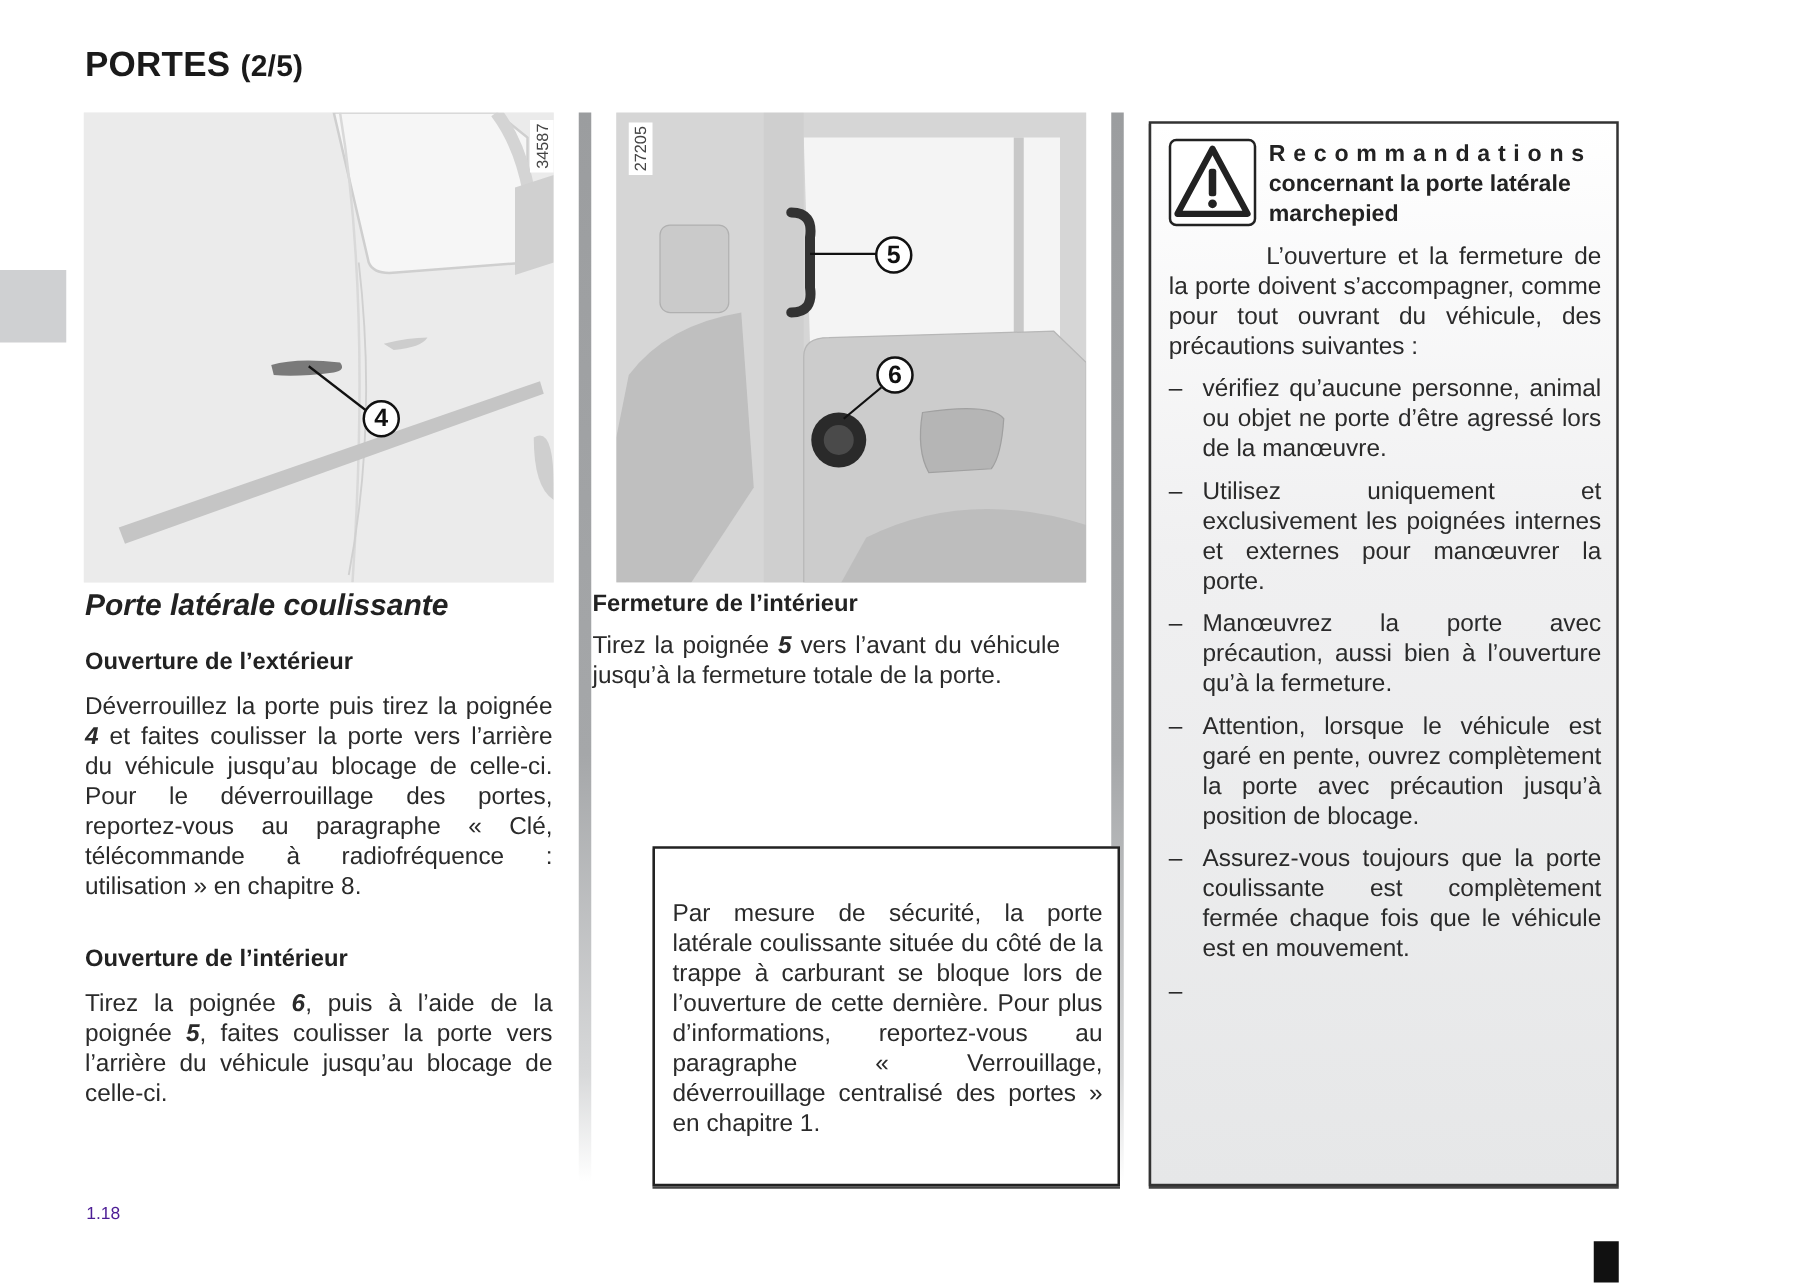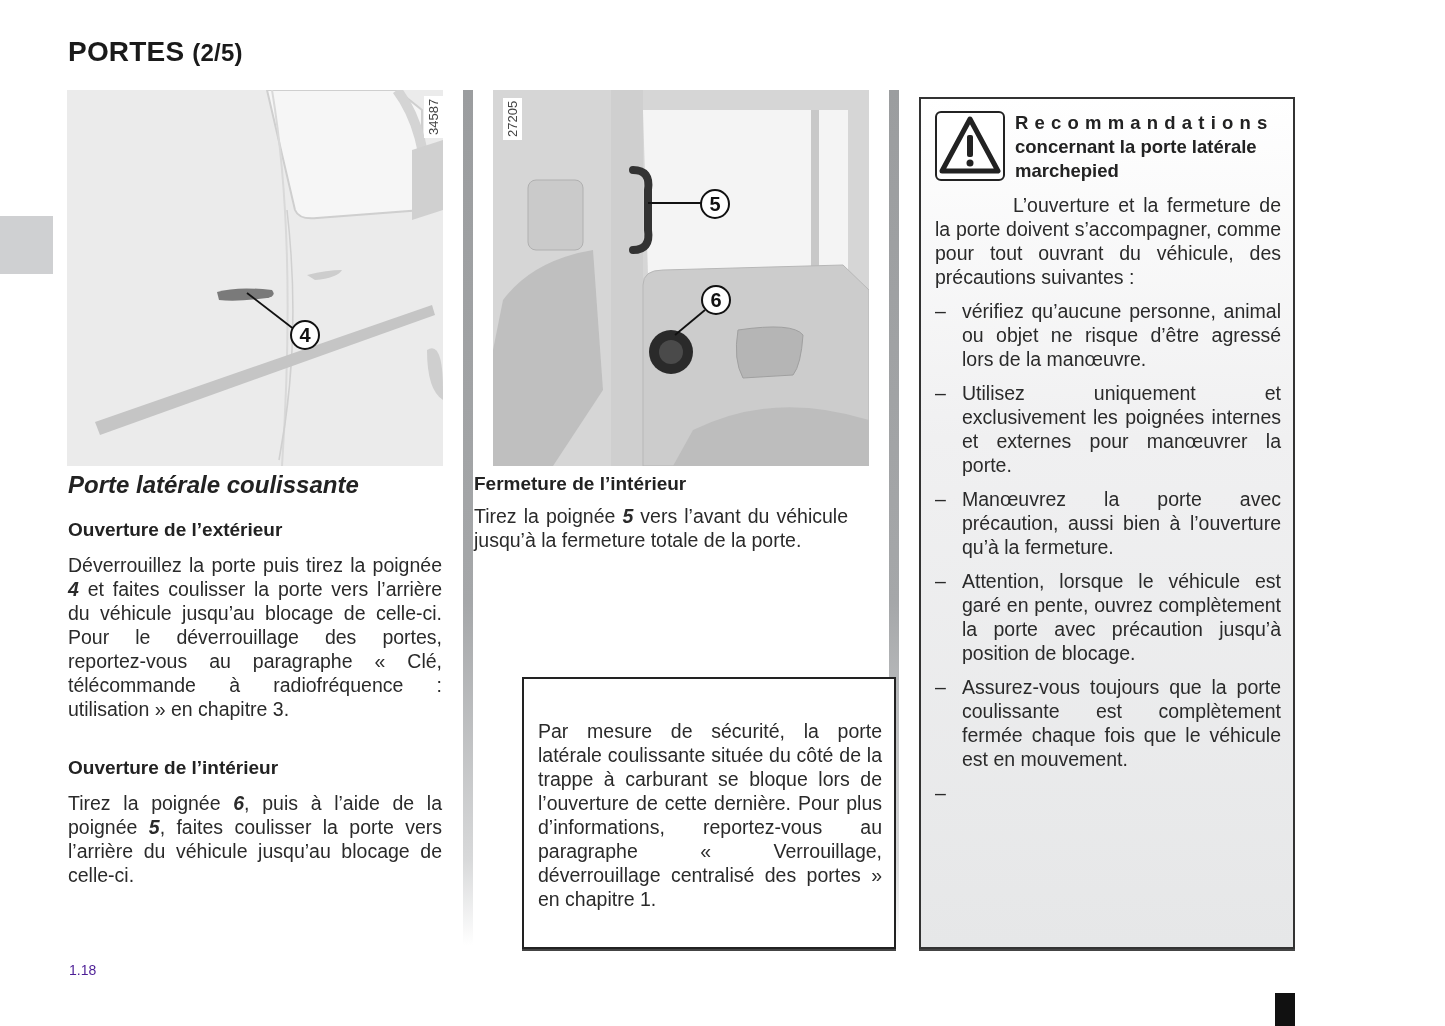--- a/index.html
+++ b/index.html
@@ -94,21 +94,21 @@
     <line x1="182" y1="245" x2="212" y2="220" stroke="#111" stroke-width="1.8"></line>
   </svg>
   <div class="ref-label" style="left:10px; top:50px;">27205</div>
   <div class="callout" style="left:207px; top:99px;">5</div>
   <div class="callout" style="left:208px; top:195px;">6</div>
 </div>
 
 <div id="col1" class="abs" style="top:471px;">
   <div class="h2">Porte latérale coulissante</div>
   <div class="h3" style="margin-top:20px;">Ouverture de l’extérieur</div>
-  <div class="para" style="margin-top:12px;"><span>Déverrouillez la porte puis tirez la poignée </span><b>4</b><span> et faites coulisser la porte vers l’arrière du véhicule jusqu’au blocage de celle-ci. Pour le déverrouillage des portes, reportez-vous au paragraphe « Clé, télécommande à radiofréquence : utilisation » en chapitre 3.</span></div>
+  <div class="para" style="margin-top:12px;"><span>Déverrouillez la porte puis tirez la poignée </span><b>4</b><span> et faites coulisser la porte vers l’arrière du véhicule jusqu’au blocage de celle-ci. Pour le déverrouillage des portes, reportez-vous au paragraphe « Clé, télécommande à radiofréquence : utilisation » en chapitre 8.</span></div>
   <div class="h3" style="margin-top:36px;">Ouverture de l’intérieur</div>
   <div class="para" style="margin-top:12px;"><span>Tirez la poignée </span><b>6</b><span>, puis à l’aide de la poignée </span><b>5</b><span>, faites coulisser la porte vers l’arrière du véhicule jusqu’au blocage de celle-ci.</span></div>
 </div>
 
 <div id="col2" class="abs" style="top:473px;">
   <div class="h3">Fermeture de l’intérieur</div>
   <div class="para" style="margin-top:9px;"><span>Tirez la poignée </span><b>5</b><span> vers l’avant du véhicule jusqu’à la fermeture totale de la porte.</span></div>
 </div>
 
 <div id="infobox" class="abs">
@@ -122,21 +122,21 @@
       <rect x="30" y="22" width="6" height="22" rx="2" fill="#222"></rect>
       <circle cx="33" cy="50" r="3.5" fill="#222"></circle>
     </svg>
   </div>
   <div id="warn-title">
     <span class="spaced">Recommandations</span><br>
     <span>concernant la porte latérale marchepied</span>
   </div>
   <div id="warn-intro" class="para"><span class="indent"></span><span>L’ouverture et la fermeture de la porte doivent s’accompagner, comme pour tout ouvrant du véhicule, des précautions suivantes :</span></div>
   <ul id="warn-list">
-    <li class="para"><span class="dash">–</span><span>vérifiez qu’aucune personne, animal ou objet ne risque d’être agressé lors de la manœuvre.</span></li>
+    <li class="para"><span class="dash">–</span><span>vérifiez qu’aucune personne, animal ou objet ne porte d’être agressé lors de la manœuvre.</span></li>
     <li class="para"><span class="dash">–</span><span>Utilisez uniquement et exclusivement les poignées internes et externes pour manœuvrer la porte.</span></li>
     <li class="para"><span class="dash">–</span><span>Manœuvrez la porte avec précaution, aussi bien à l’ouverture qu’à la fermeture.</span></li>
     <li class="para"><span class="dash">–</span><span>Attention, lorsque le véhicule est garé en pente, ouvrez complètement la porte avec précaution jusqu’à position de blocage.</span></li>
     <li class="para"><span class="dash">–</span><span>Assurez-vous toujours que la porte coulissante est complètement fermée chaque fois que le véhicule est en mouvement.</span></li>
     <li class="para"><span class="dash">–</span></li>
   </ul>
 </div>
 
 <div id="pagenum" class="abs">1.18</div>
 <div id="edge-mark" class="abs"></div>

